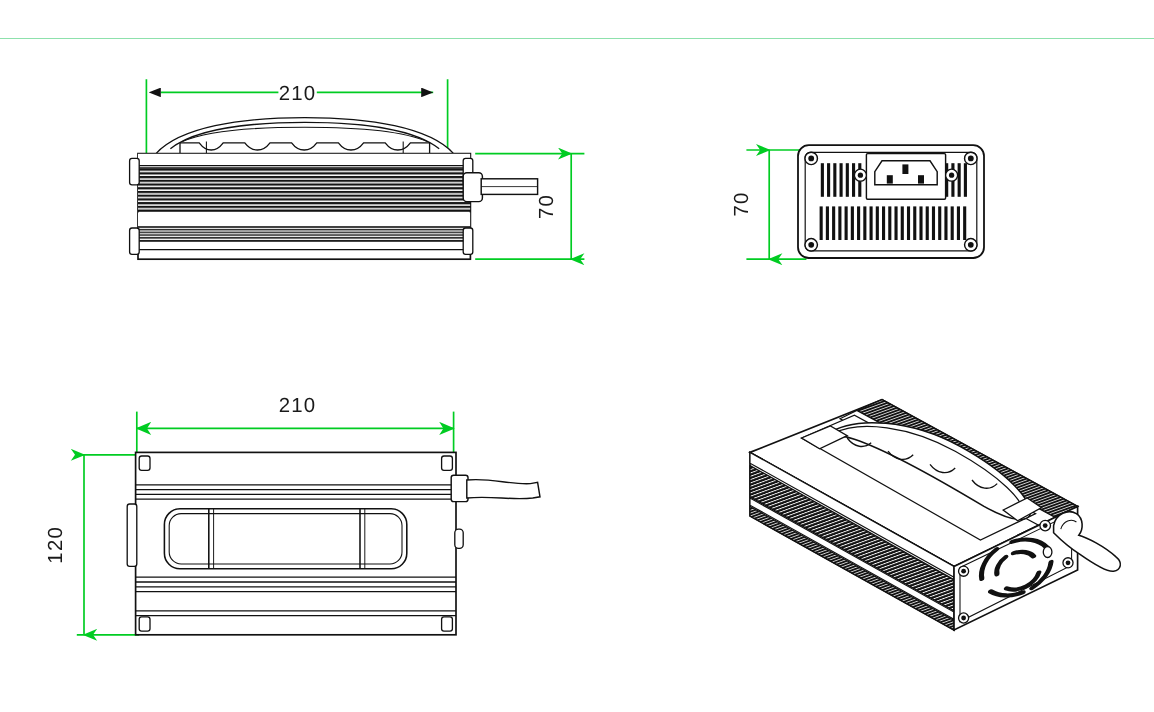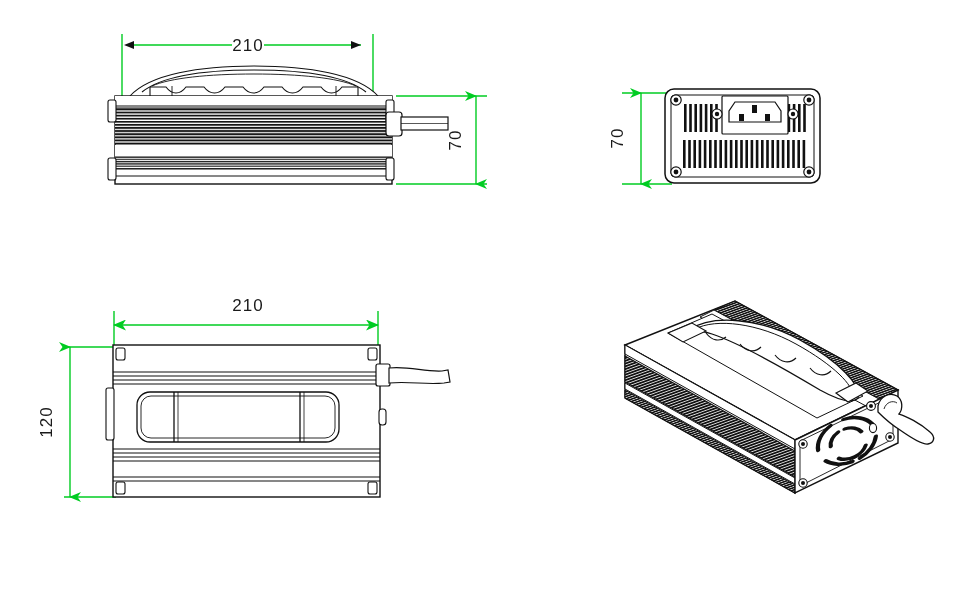--- a/index.html
+++ b/index.html
@@ -10,20 +10,21 @@
   }
   body {
     font-family: "Liberation Sans", sans-serif;
   }
   #sheet {
     position: relative;
     width: 962px;
     height: 503px;
     background: #22c55e;
     overflow: hidden;
+    margin-top: 32px;
   }
   #sheet svg {
     display: block;
   }
   .dim-text {
     font-family: "Liberation Sans", sans-serif;
     font-size: 17px;
     fill: #1a1a1a;
     letter-spacing: 1px;
   }

